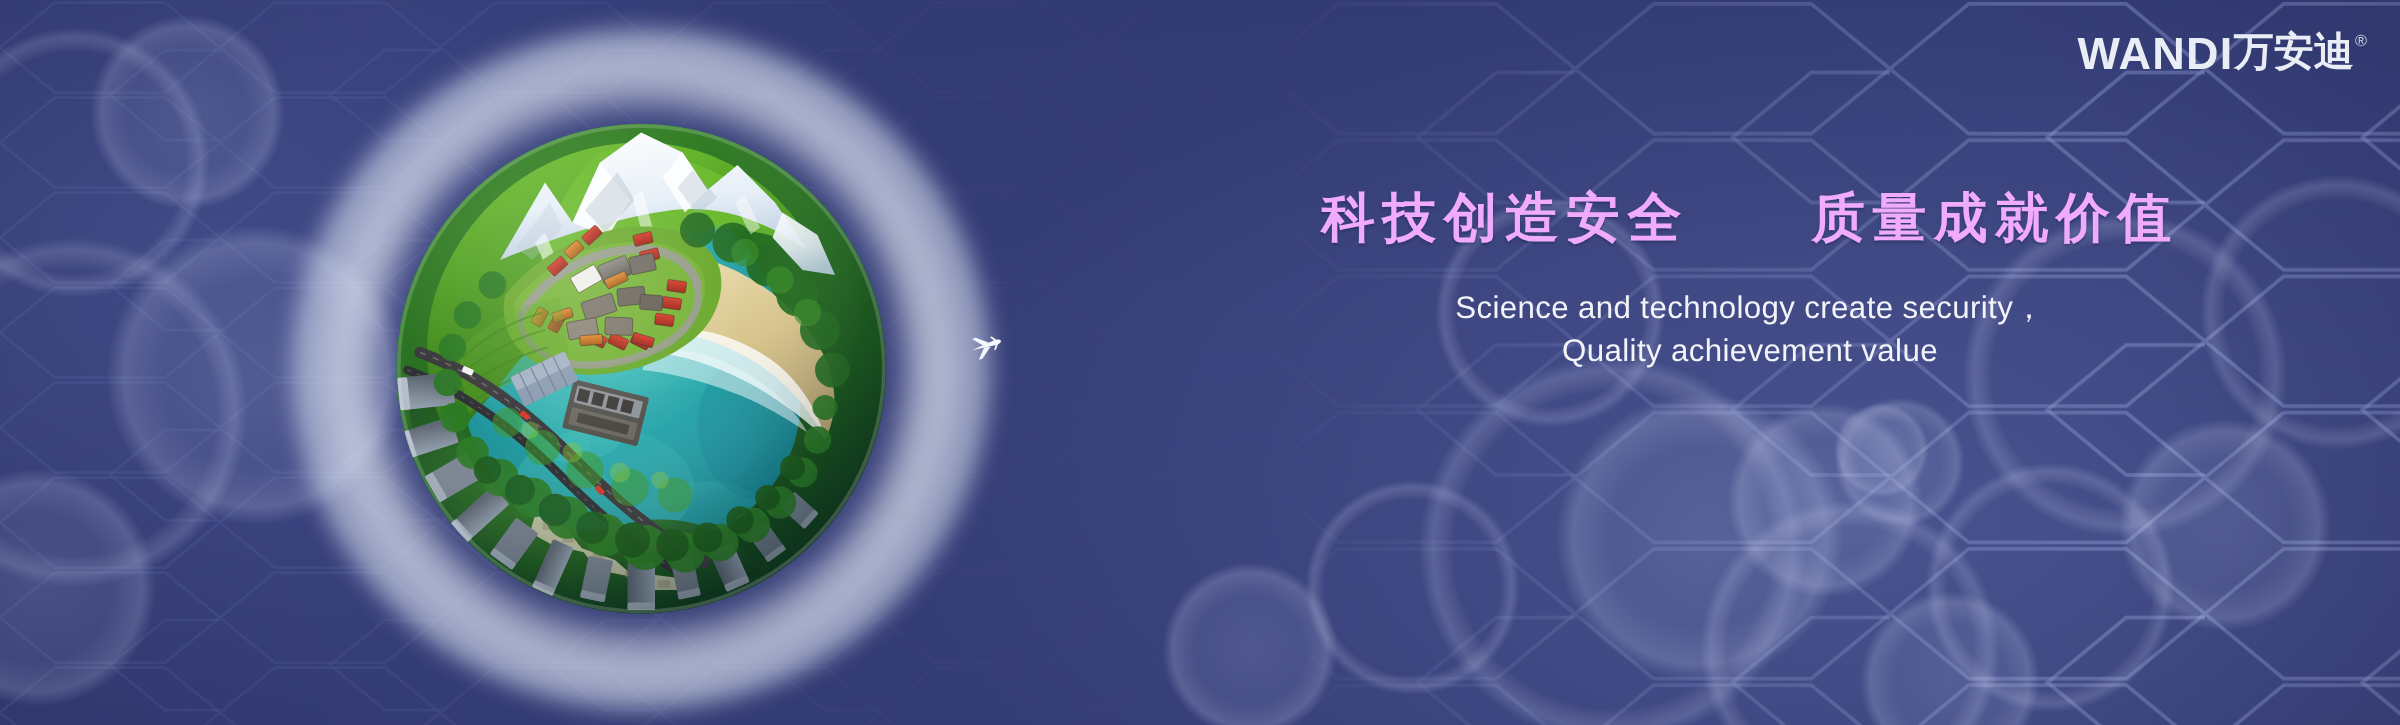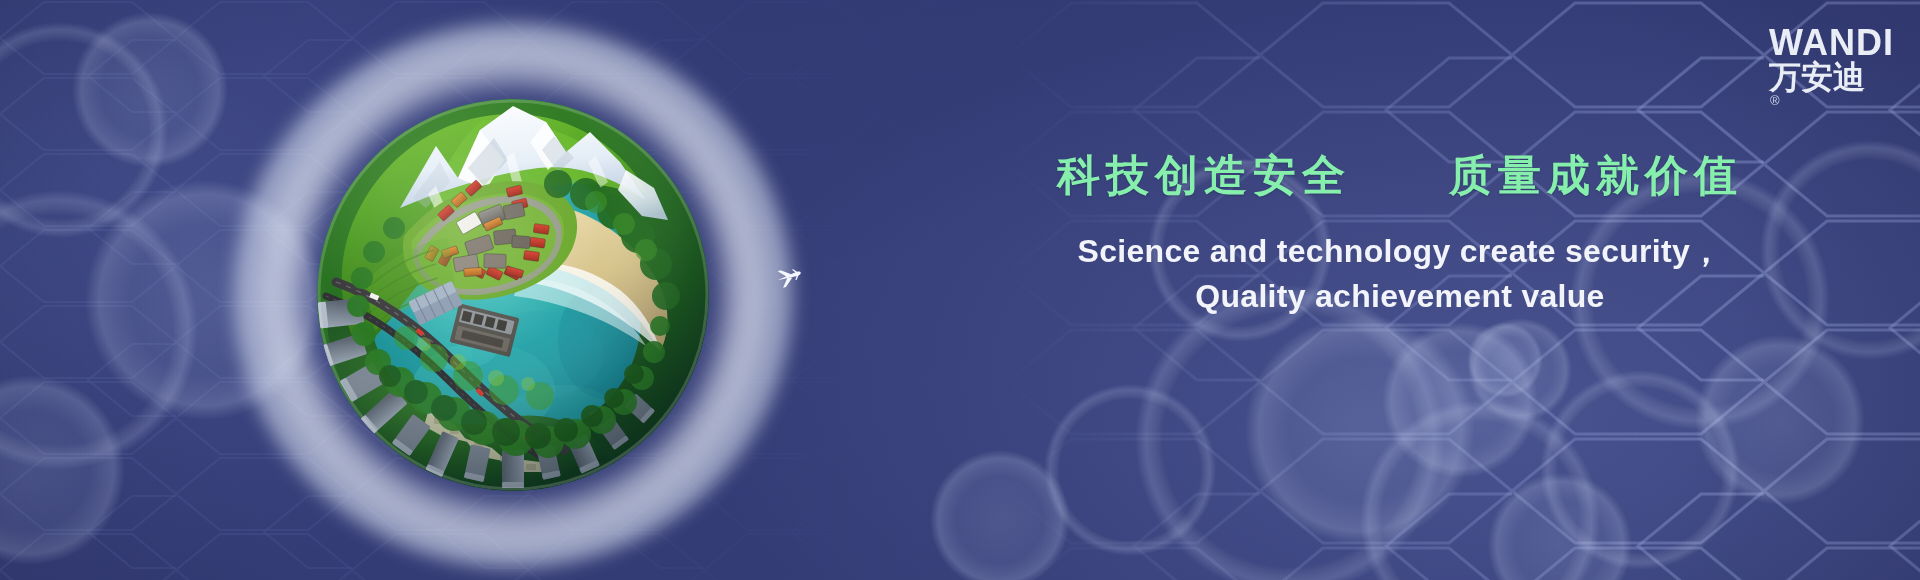--- a/index.html
+++ b/index.html
@@ -119,21 +119,20 @@
 
   
   .logo {
     position: absolute;
     right: 26px;
     top: 25px;
     display: flex;
     align-items: flex-start;
     color: #eef1f7;
     letter-spacing: 0.5px;
-    flex-direction: column;
   }
   .logo-latin {
     font-size: 36px;
     font-weight: 700;
     line-height: 1;
     letter-spacing: 1px;
     color: #e9edf5;
   }
   .logo-cjk {
     font-size: 32px;
@@ -154,31 +153,31 @@
   .copy {
     position: absolute;
     left: 960px;
     top: 150px;
     width: 880px;
     text-align: center;
   }
   .headline {
     font-size: 43px;
     font-weight: 700;
-    color: #86efac;
+    color: #f0abfc;
     letter-spacing: 6px;
     line-height: 1.18;
     white-space: pre;
     margin: 0;
     text-shadow: 0 1px 2px rgba(20,26,60,0.35);
   }
   .sub {
     margin-top: 28px;
-    font-size: 32px;
-    font-weight: 700;
+    font-size: 25px;
+    font-weight: 400;
     color: #f2f4fa;
     line-height: 1.42;
     letter-spacing: 0.3px;
   }
   .sub-line {
     display: block;
   }
 </style>
 </head>
 <body>

